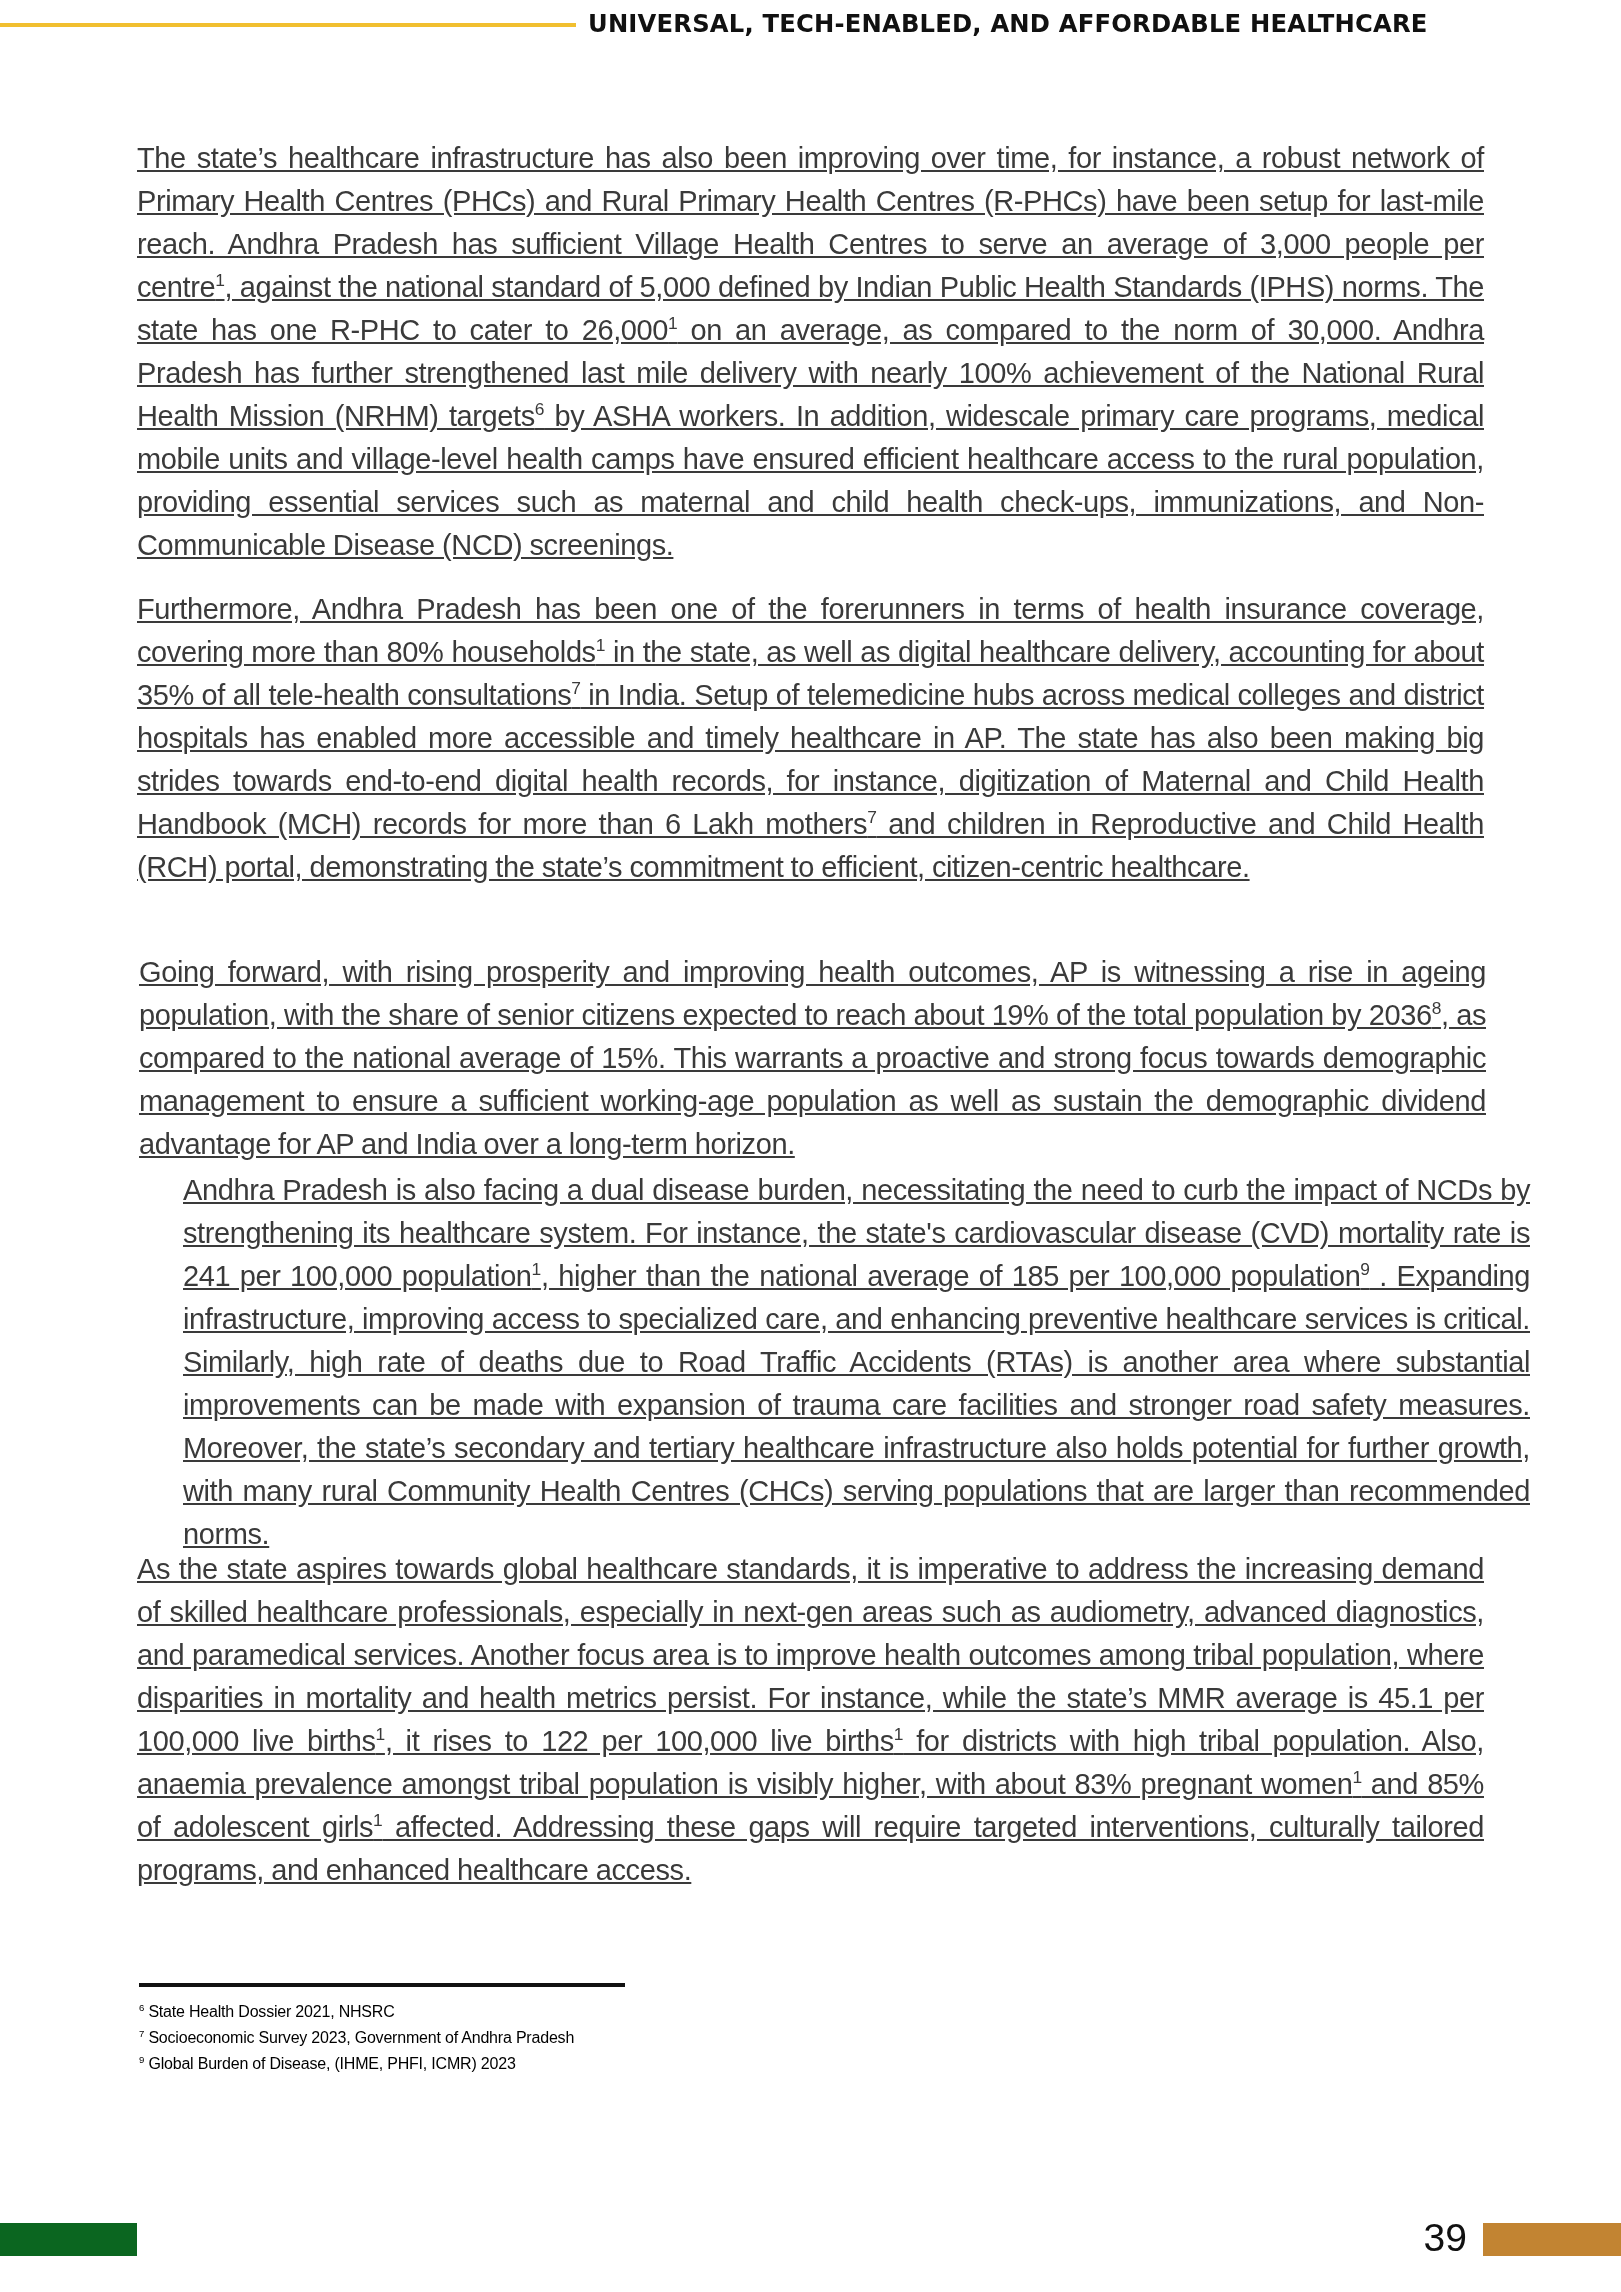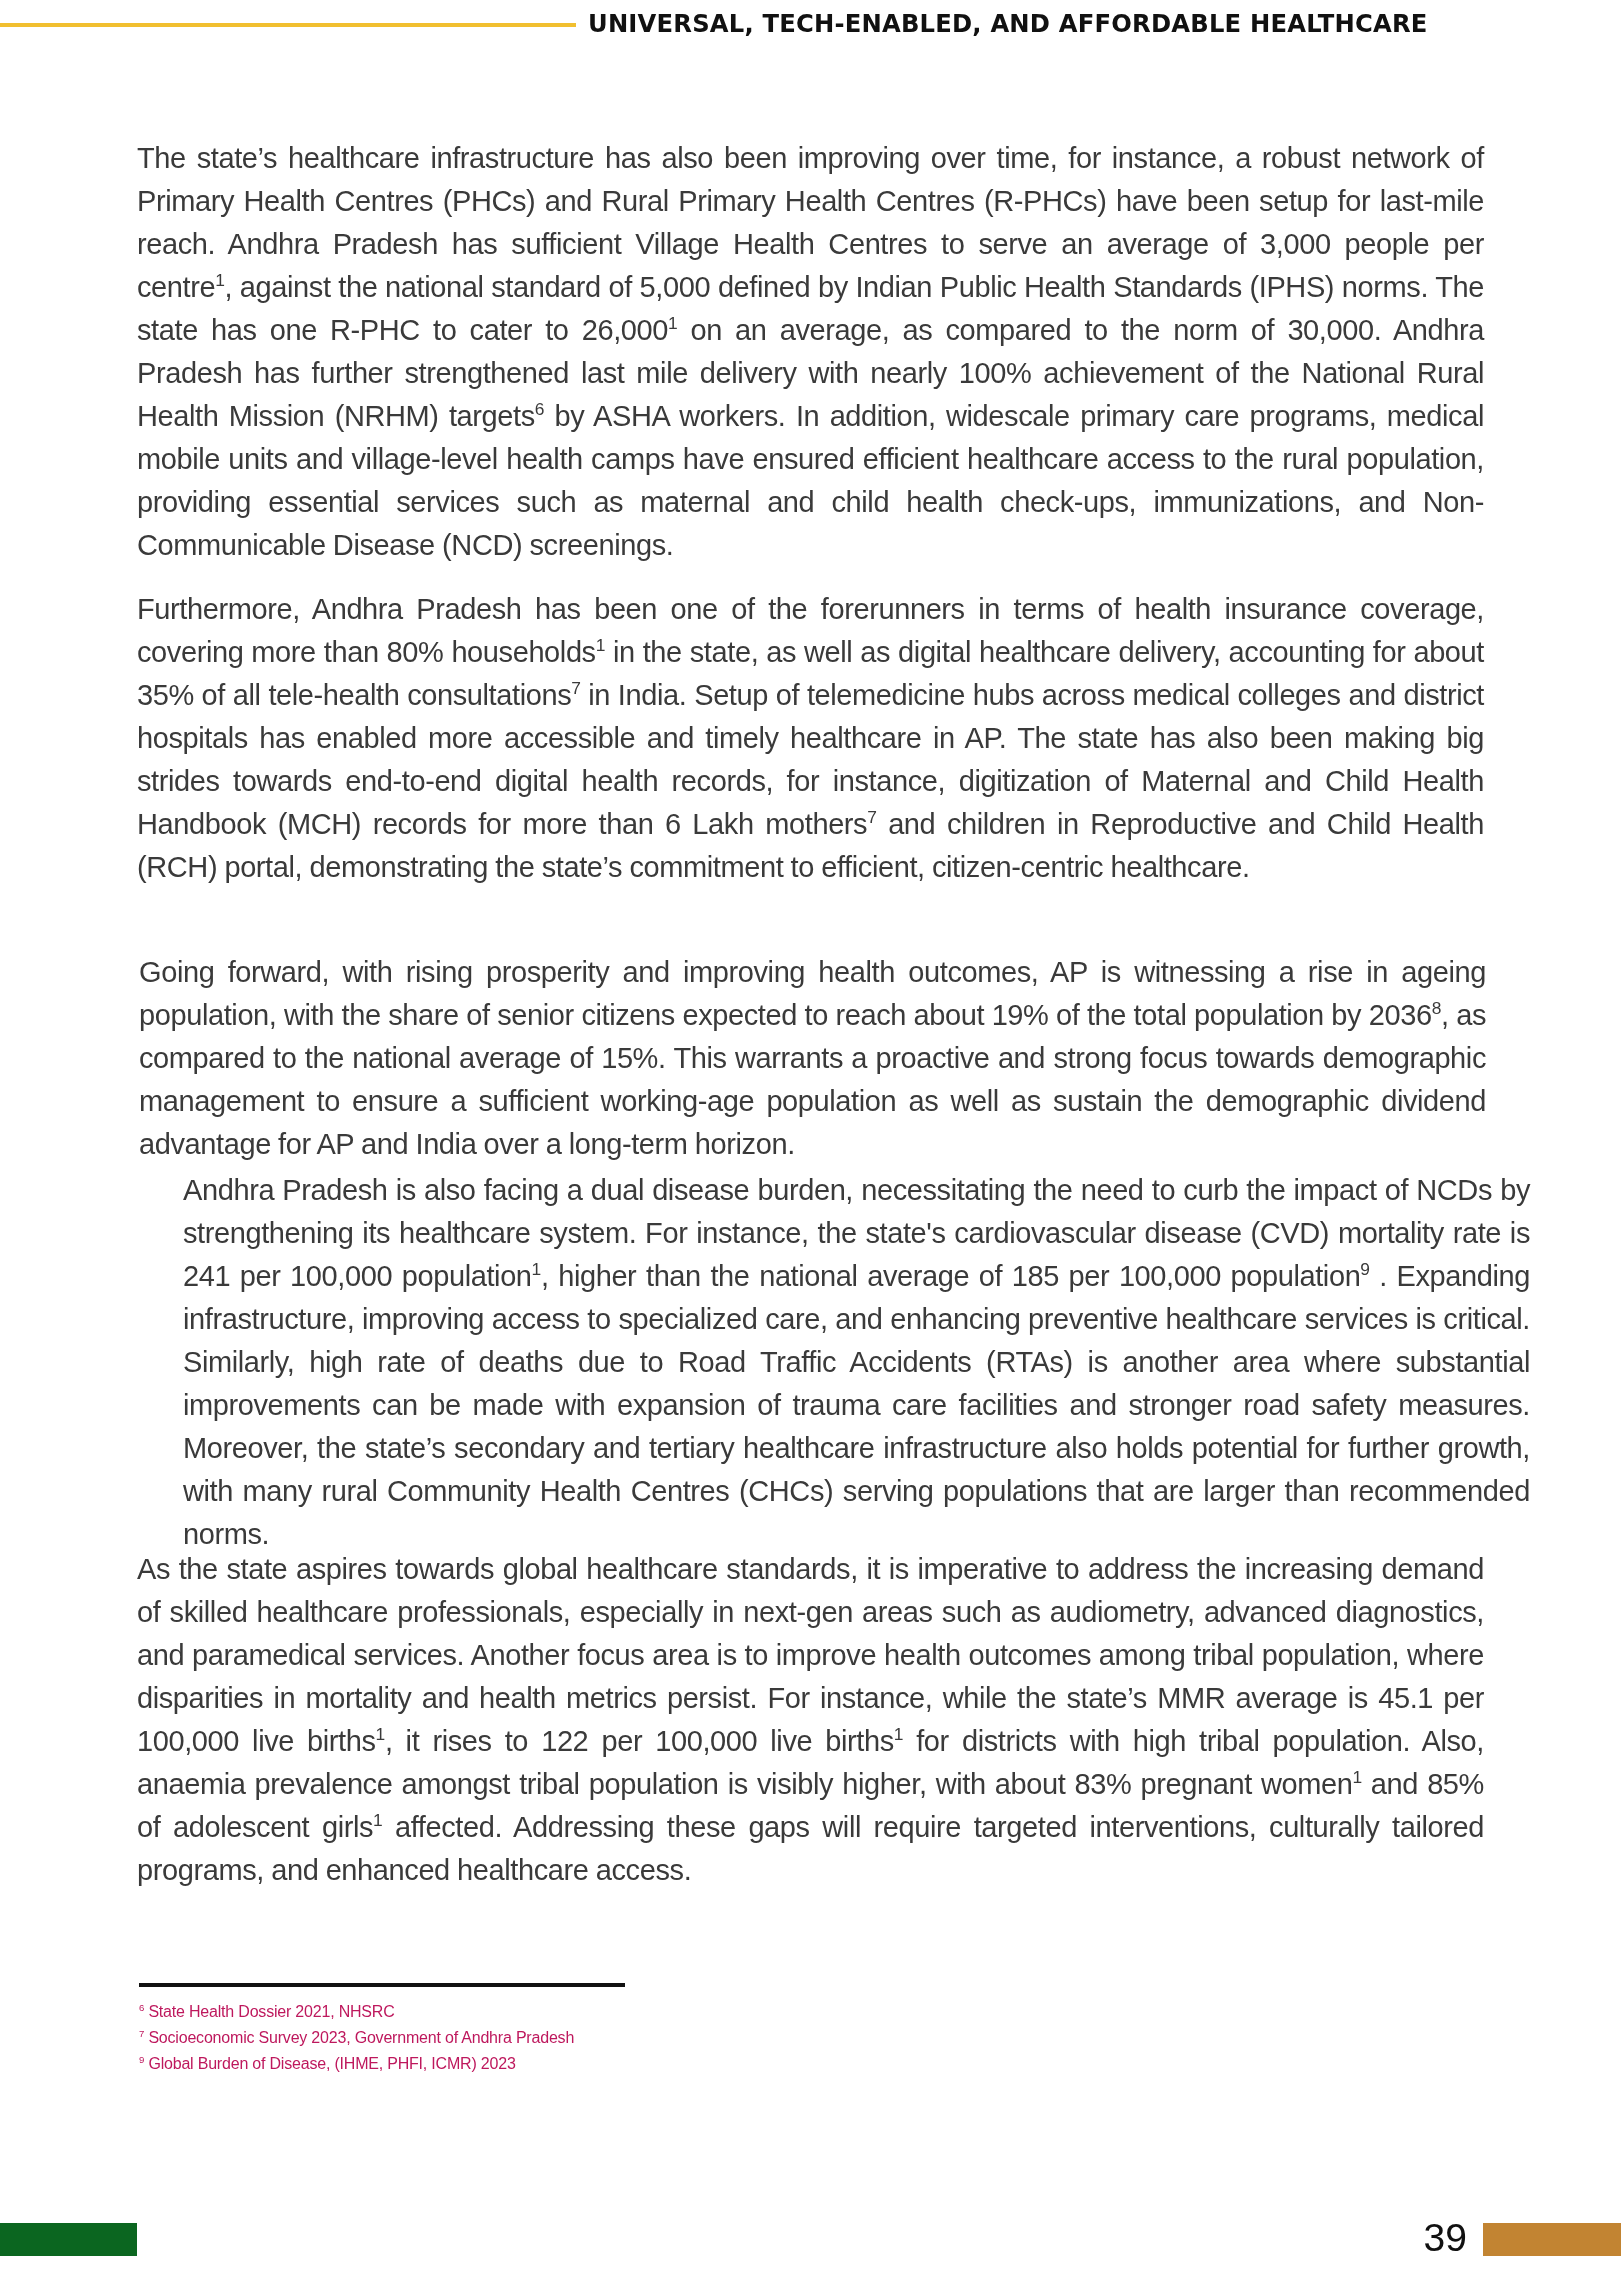--- a/index.html
+++ b/index.html
@@ -11,36 +11,36 @@
   .header-rule {
     position: absolute; left: 0; top: 23px; width: 576px; height: 3.6px;
     background: #f1bf2f;
   }
   .header-title {
     position: absolute; left: 588px; top: 9px;
     font-family: "DejaVu Sans", sans-serif; font-weight: bold;
     font-size: 25px; letter-spacing: 0.2px; color: #111111; white-space: nowrap;
     transform: scaleX(0.97); transform-origin: left top;
   }
-  .content { position: absolute; left: 137px; width: 1347px; }
+  .content { position: absolute; left: 137px; width: 1347px; text-decoration: underline; }
   .para {
     margin: 0; font-size: 29px; line-height: 43px; text-align: justify;
     color: #3a3a3a; letter-spacing: -0.4px; word-spacing: -0.4px;
   }
   .para sup, .fn sup { font-size: 0.6em; line-height: 0; vertical-align: super; }
   #p1 { position: absolute; top: 137px; }
   #p2 { position: absolute; top: 588px; }
   #p3 { position: absolute; top: 951px; left: 139px; }
   #p4 { position: absolute; top: 1169px; left: 139px; margin-left: 44px; }
   #p5 { position: absolute; top: 1548px; }
   .fn-rule {
     position: absolute; left: 139px; top: 1983px; width: 486px; height: 3.6px; background: #111;
   }
   .footnotes { position: absolute; left: 139px; top: 1999px; }
-  .fn { font-size: 16px; line-height: 26px; color: #be185d; white-space: nowrap; letter-spacing: -0.2px; }
+  .fn { font-size: 16px; line-height: 26px; color: #000000; white-space: nowrap; letter-spacing: -0.2px; }
   .footer-green {
     position: absolute; left: 0; top: 2223px; width: 137px; height: 33px; background: #0b6620;
   }
   .footer-gold {
     position: absolute; right: 0; top: 2223px; width: 138px; height: 33px; background: #c28432;
   }
   .page-number {
     position: absolute; right: 154px; top: 2216px; font-size: 39px; color: #111;
     font-family: "Liberation Sans", sans-serif;
   }

